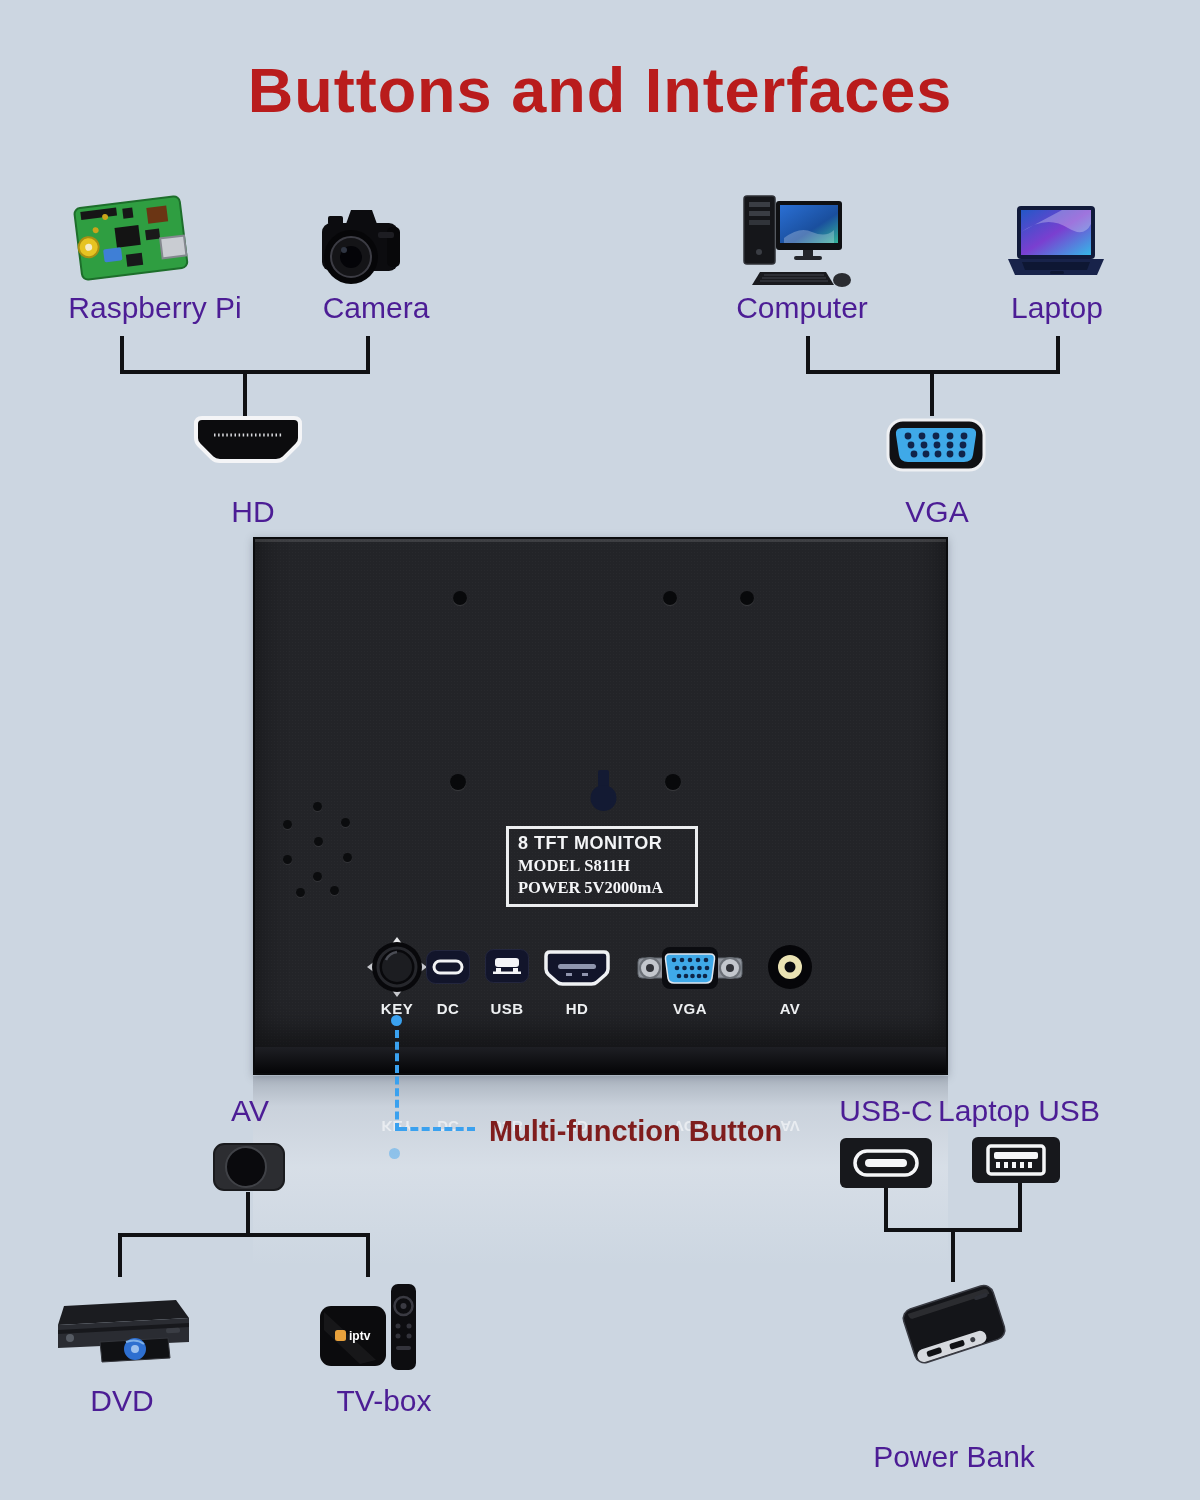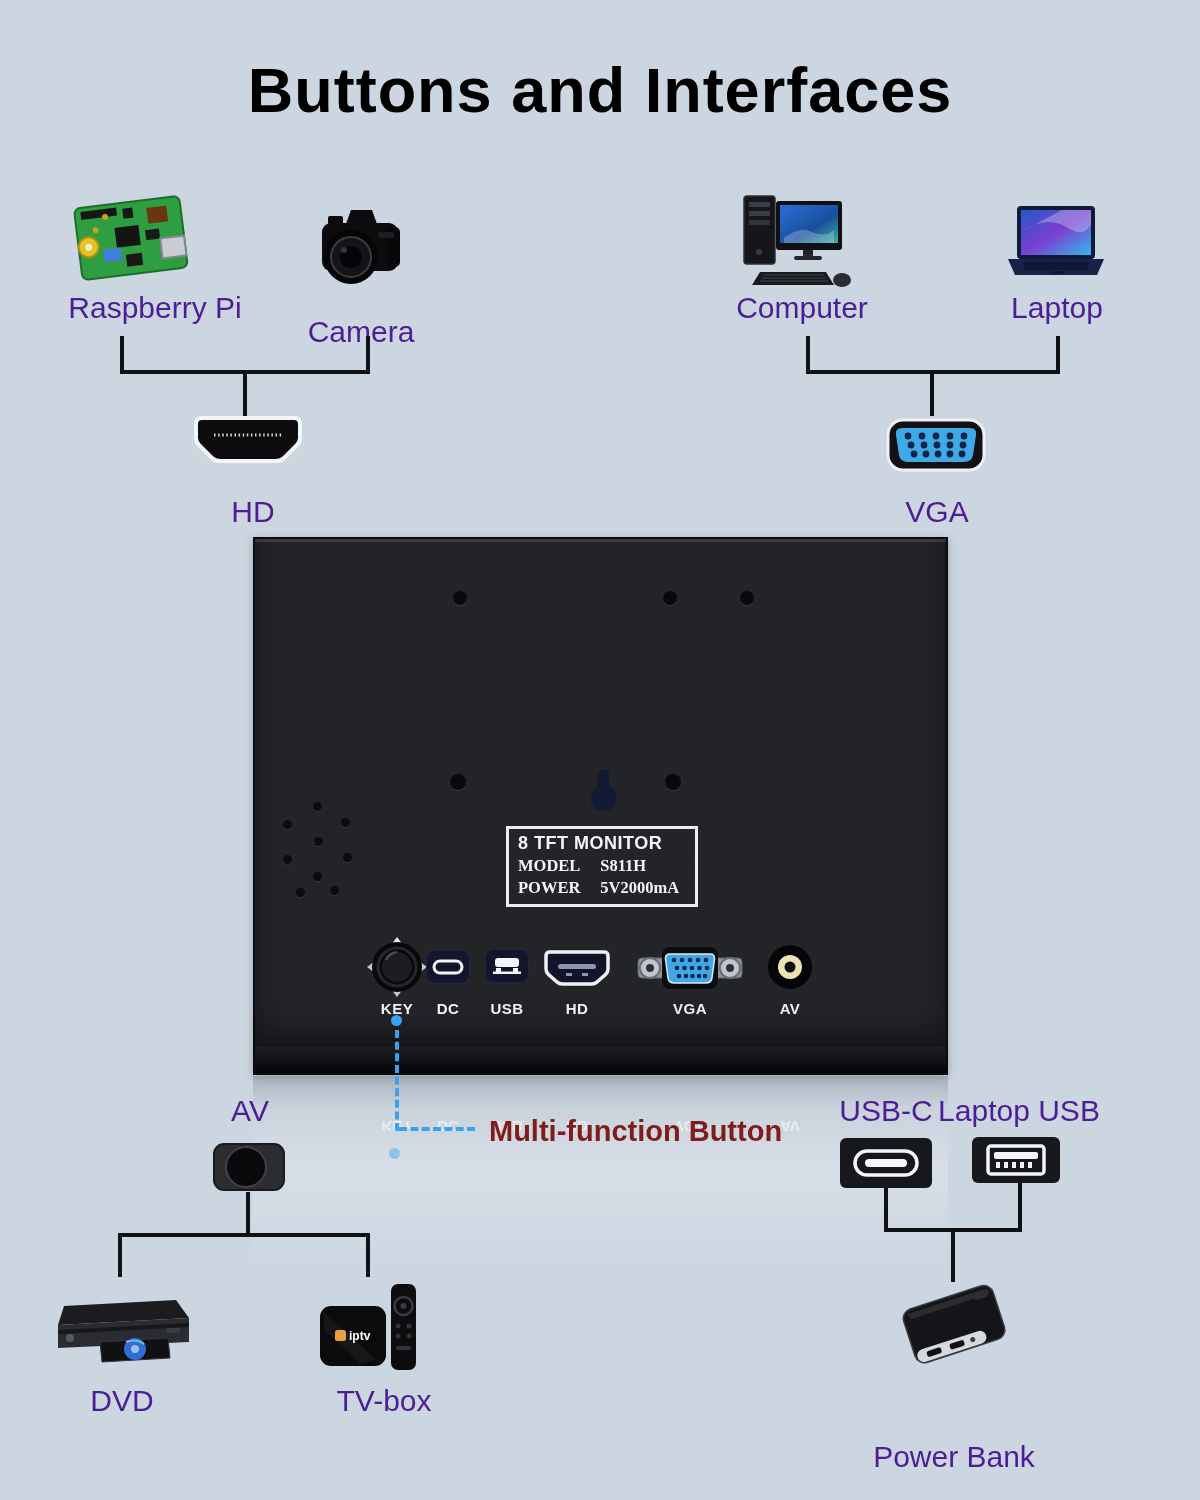--- a/index.html
+++ b/index.html
@@ -1,38 +1,38 @@
 <!DOCTYPE html>
 <html><head>
 <meta charset="utf-8">
 <style>
   html,body{margin:0;padding:0;}
   .canvas{position:relative;width:1200px;height:1500px;background:#ccd6e1;overflow:hidden;
           font-family:"Liberation Sans","DejaVu Sans",sans-serif;}
   .abs{position:absolute;}
   .title{left:600px;top:54px;transform:translateX(-50%);font-size:63px;font-weight:800;
-         color:#000000;letter-spacing:1px;white-space:nowrap;}
+         color:#b91c1c;letter-spacing:1px;white-space:nowrap;}
   .lbl{transform:translateX(-50%);font-size:30px;font-weight:500;color:#4c1d95;white-space:nowrap;}
   .ln{background:#101114;}
   .monitor{left:253px;top:537px;width:695px;height:538px;background:#232428;
            background-image:radial-gradient(rgba(255,255,255,0.025) 1px,transparent 1px);
            background-size:3px 3px;border:2px solid #0a0b0d;box-sizing:border-box;
            box-shadow:inset 0 3px 0 rgba(255,255,255,0.12),inset 0 -40px 30px rgba(0,0,0,0.45),0 2px 8px rgba(60,70,85,0.35);}
   .mon-bottom{position:absolute;left:0;bottom:0;width:100%;height:26px;
               background:linear-gradient(180deg,#1e1f24,#050507);}
   .hole{position:absolute;width:14px;height:14px;border-radius:50%;background:#08090b;
         box-shadow:0 1px 1px rgba(255,255,255,0.10);}
   .hole.mid{width:16px;height:16px;}
   .spk{position:absolute;width:9px;height:9px;border-radius:50%;background:#0b0c0e;
        box-shadow:0 1px 1px rgba(255,255,255,0.08);}
   .plate{left:506px;top:826px;width:192px;box-sizing:border-box;border:3px solid #eceef0;
          padding:4px 9px 6px 9px;color:#f4f5f7;}
   .plate .l1{text-align:left;font-weight:700;font-size:18px;letter-spacing:0.5px;white-space:nowrap;}
   .plate .row{font-family:"Liberation Serif","DejaVu Serif",serif;font-weight:700;font-size:16.5px;
-              display:flex;gap:20px;margin-top:2px;white-space:nowrap;align-items:flex-end;}
+              display:flex;gap:4px;margin-top:2px;white-space:nowrap;align-items:flex-end;}
   .plabel{transform:translateX(-50%);font-size:15px;font-weight:700;color:#eef0f2;
           letter-spacing:0.5px;white-space:nowrap;}
   .reflection{left:253px;top:1076px;width:695px;height:190px;pointer-events:none;
       background:linear-gradient(180deg,rgba(120,128,140,0.42) 0%,rgba(200,206,215,0.55) 16%,
                  rgba(228,232,238,0.45) 48%,rgba(204,214,225,0) 100%);}
   .rlabel{position:absolute;top:42px;transform:translateX(-50%) scaleY(-1);font-size:15px;
           font-weight:700;color:rgba(255,255,255,0.55);filter:blur(0.6px);white-space:nowrap;}
   .dash-v{border-left:4px dashed #3aa1ef;}
   .dash-h{border-top:4px dashed #3aa1ef;}
   .callout{left:489px;top:1115px;font-size:29px;font-weight:700;color:#7f1d1d;white-space:nowrap;}
@@ -70,21 +70,21 @@
     <rect x="20" y="20" width="15" height="9" rx="2" fill="#0c0c0f"></rect>
     <rect x="79" y="31" width="13" height="40" rx="5" fill="#08080a"></rect>
     <circle cx="43" cy="61" r="27" fill="#060608"></circle>
     <circle cx="43" cy="61" r="20" fill="#141417" stroke="#3c3c44" stroke-width="2"></circle>
     <circle cx="43" cy="61" r="11" fill="#040408"></circle>
     <circle cx="36" cy="54" r="3" fill="#2f3542"></circle>
     <rect x="70" y="36" width="16" height="6" rx="2" fill="#1d1d22"></rect>
   </svg>
 
   <div class="abs lbl" style="left:155px;top:291px;">Raspberry Pi</div>
-  <div class="abs lbl" style="left:361px;top:291px;margin-top:24px;">Camera</div>
+  <div class="abs lbl" style="left:376px;top:291px;">Camera</div>
 
   <div class="abs ln" style="left:120px;top:336px;width:4px;height:38px;"></div>
   <div class="abs ln" style="left:366px;top:336px;width:4px;height:38px;"></div>
   <div class="abs ln" style="left:120px;top:370px;width:250px;height:4px;"></div>
   <div class="abs ln" style="left:243px;top:374px;width:4px;height:42px;"></div>
 
   <svg class="abs" style="left:192px;top:414px;" width="112" height="56" viewBox="0 0 112 56">
     <path d="M10,4 H102 Q108,4 108,10 V24 Q108,28 105,31 L92,44 Q89,47 84,47 H28 Q23,47 20,44 L7,31 Q4,28 4,24 V10 Q4,4 10,4 Z" fill="#0c0c0e" stroke="#f4f5f7" stroke-width="4"></path>
     <line x1="22" y1="21" x2="90" y2="21" stroke="#d9dadd" stroke-width="3" stroke-dasharray="1.5 2.6"></line>
   </svg>

